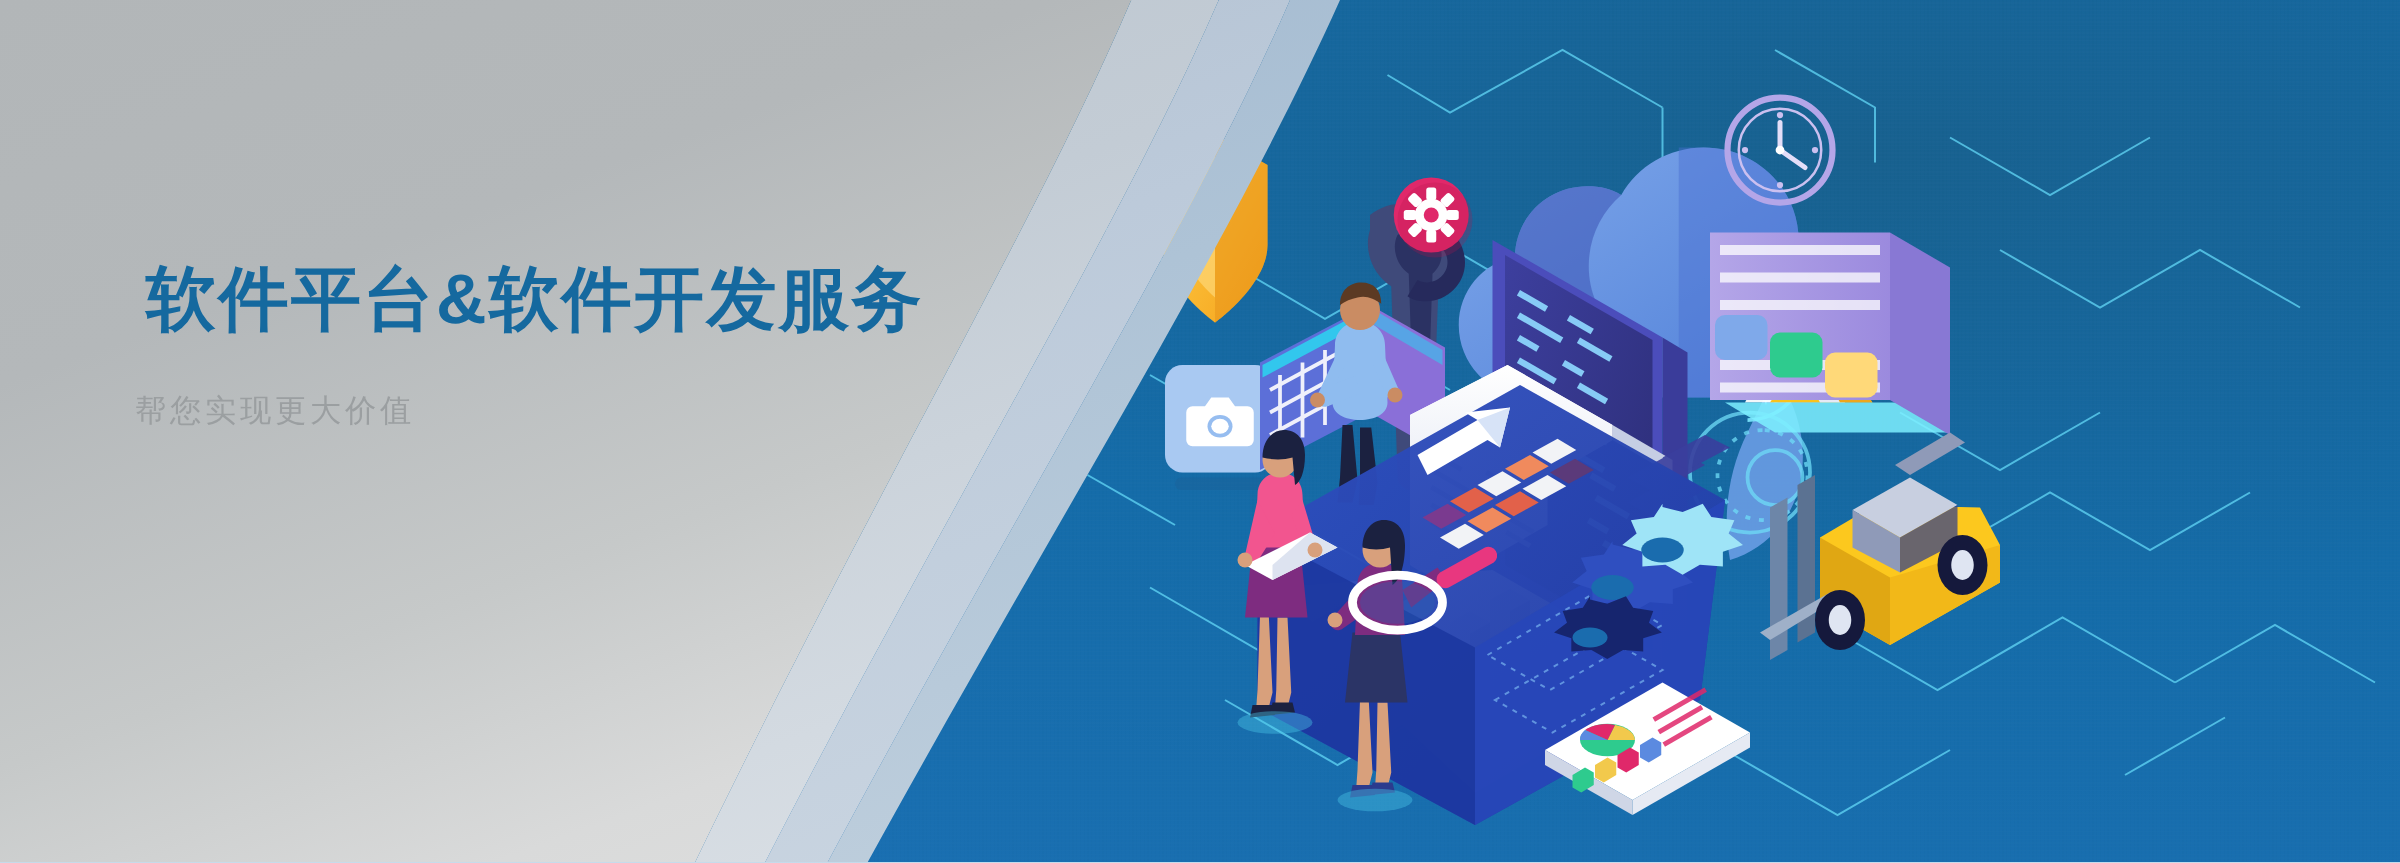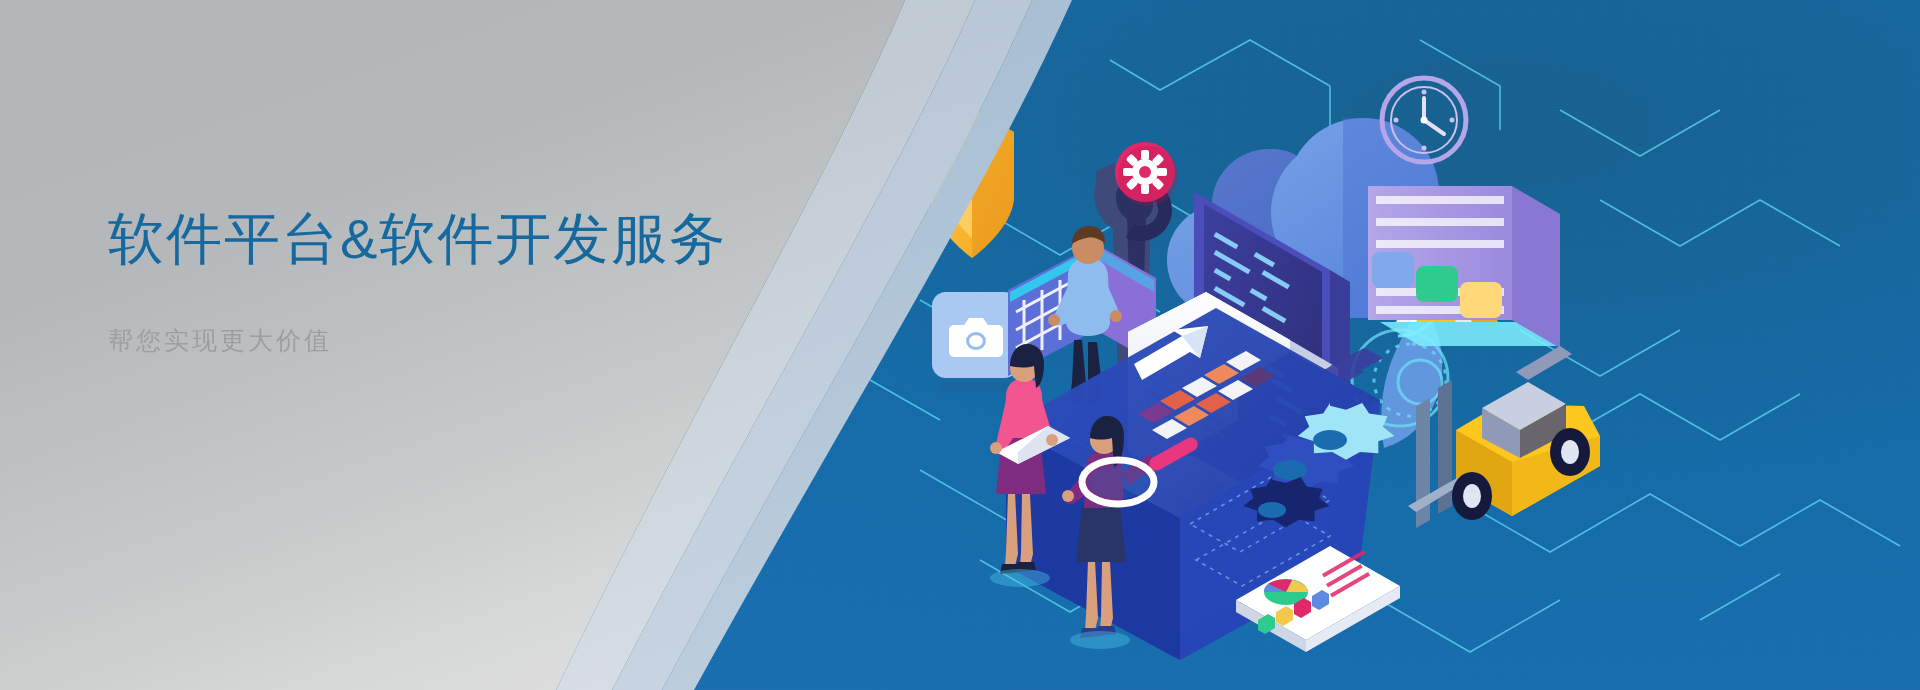--- a/index.html
+++ b/index.html
@@ -23,22 +23,22 @@
     background:linear-gradient(160deg,#b9c3cd 0%,#c3ccd5 40%,#d3dae1 75%,#dfe3e7 100%);
     clip-path: path("M905,0 L975,0 C894,186 760,402 612,690 L556,690 C700,392 828,180 905,0 Z");}
   .grey-band2{position:absolute;inset:0;
     background:linear-gradient(160deg,#aebdcd 0%,#bccada 45%,#ccd7e2 100%);
     clip-path: path("M975,0 L1032,0 C948,192 812,410 662,690 L612,690 C760,402 894,186 975,0 Z");}
   .grey-band3{position:absolute;inset:0;
     background:linear-gradient(160deg,#9db4cc 0%,#aec3d6 50%,#c2d1de 100%);
     clip-path: path("M1032,0 L1072,0 C984,196 845,416 694,690 L662,690 C812,410 948,192 1032,0 Z");}
   
   .copy{position:absolute;left:108px;top:206px;width:640px;}
-  .title{font-size:56px;line-height:1.18;letter-spacing:2px;color:#15699f;font-weight:400;white-space:nowrap;}
-  .subtitle{margin-top:52px;font-size:25px;letter-spacing:3px;color:#9b9fa1;font-weight:400;}
+  .title{font-size:56px;line-height:1.18;letter-spacing:2px;color:#15699f;font-weight:700;white-space:nowrap;text-align:center;}
+  .subtitle{margin-top:40px;font-size:25px;letter-spacing:3px;color:#9b9fa1;font-weight:400;}
   
   .art{position:absolute;left:860px;top:0;width:1060px;height:690px;}
   .art svg{display:block;}
 </style>
 </head>
 <body>
 
 <div class="stage">
 
   <div class="bg-blue"></div>

